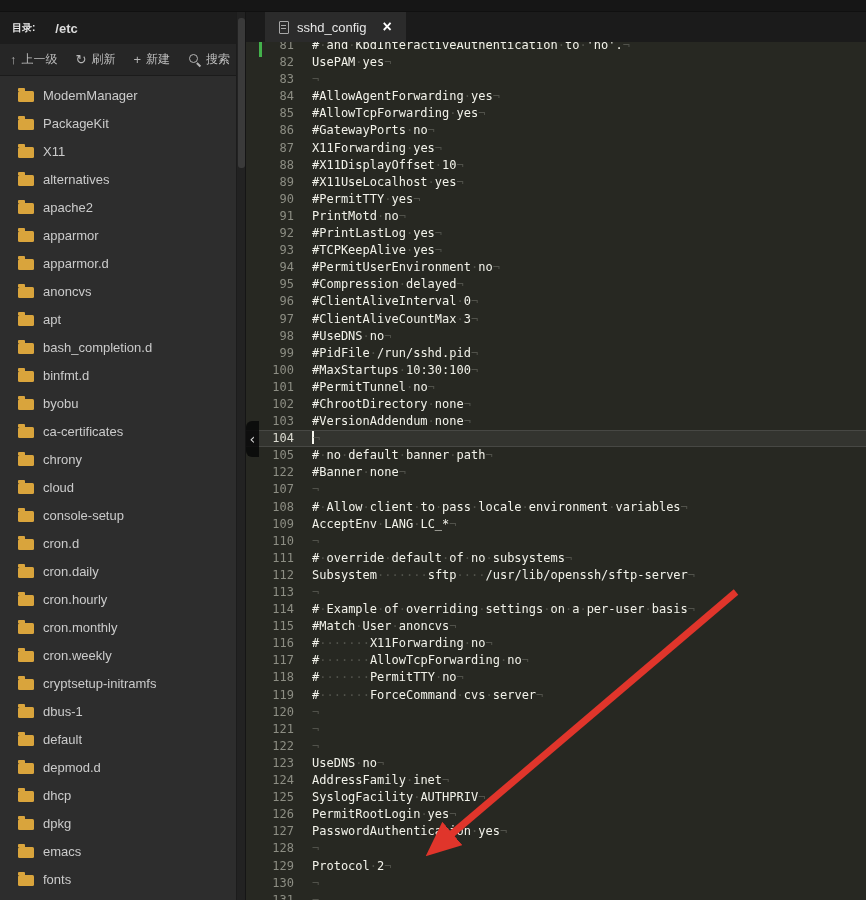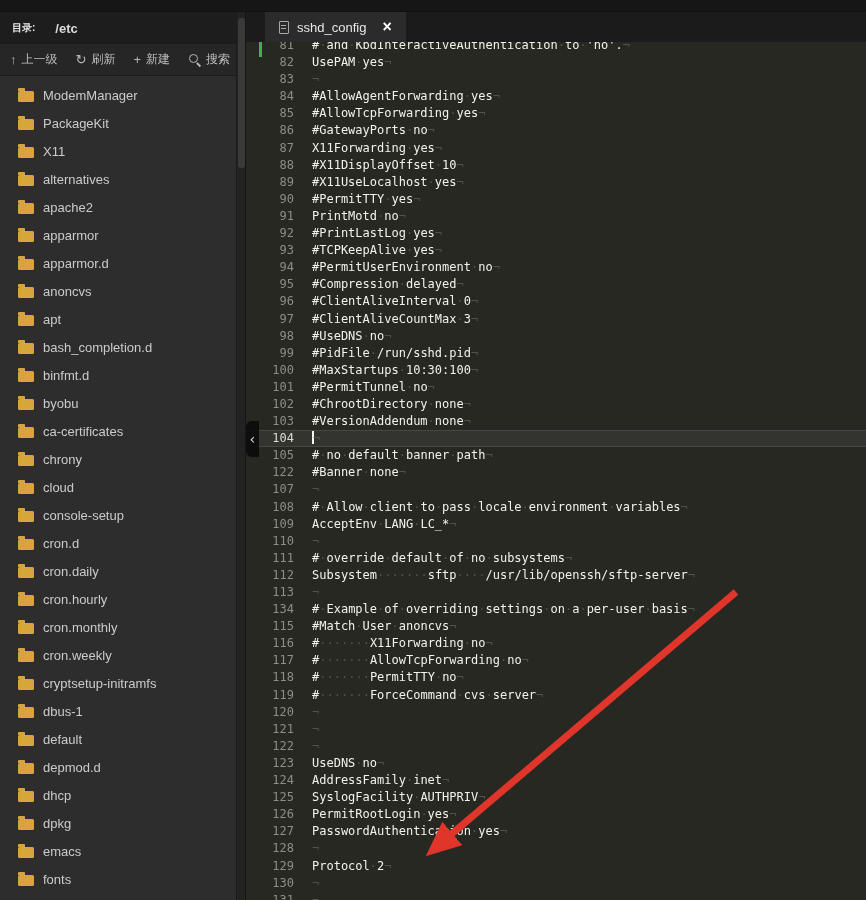--- a/index.html
+++ b/index.html
@@ -338,21 +338,21 @@
           </div>
           <div class="crow">
             <span class="gut">112</span>
             <span class="ctext">Subsystem<span class="ws">·</span><span class="ws">·</span><span class="ws">·</span><span class="ws">·</span><span class="ws">·</span><span class="ws">·</span><span class="ws">·</span>sftp<span class="ws">·</span><span class="ws">·</span><span class="ws">·</span><span class="ws">·</span>/usr/lib/openssh/sftp-server<span class="ws nl">¬</span></span>
           </div>
           <div class="crow">
             <span class="gut">113</span>
             <span class="ctext"><span class="ws nl">¬</span></span>
           </div>
           <div class="crow">
-            <span class="gut">134</span>
+            <span class="gut">114</span>
             <span class="ctext">#<span class="ws">·</span>Example<span class="ws">·</span>of<span class="ws">·</span>overriding<span class="ws">·</span>settings<span class="ws">·</span>on<span class="ws">·</span>a<span class="ws">·</span>per-user<span class="ws">·</span>basis<span class="ws nl">¬</span></span>
           </div>
           <div class="crow">
             <span class="gut">115</span>
             <span class="ctext">#Match<span class="ws">·</span>User<span class="ws">·</span>anoncvs<span class="ws nl">¬</span></span>
           </div>
           <div class="crow">
             <span class="gut">116</span>
             <span class="ctext">#<span class="ws">·</span><span class="ws">·</span><span class="ws">·</span><span class="ws">·</span><span class="ws">·</span><span class="ws">·</span><span class="ws">·</span>X11Forwarding<span class="ws">·</span>no<span class="ws nl">¬</span></span>
           </div>

